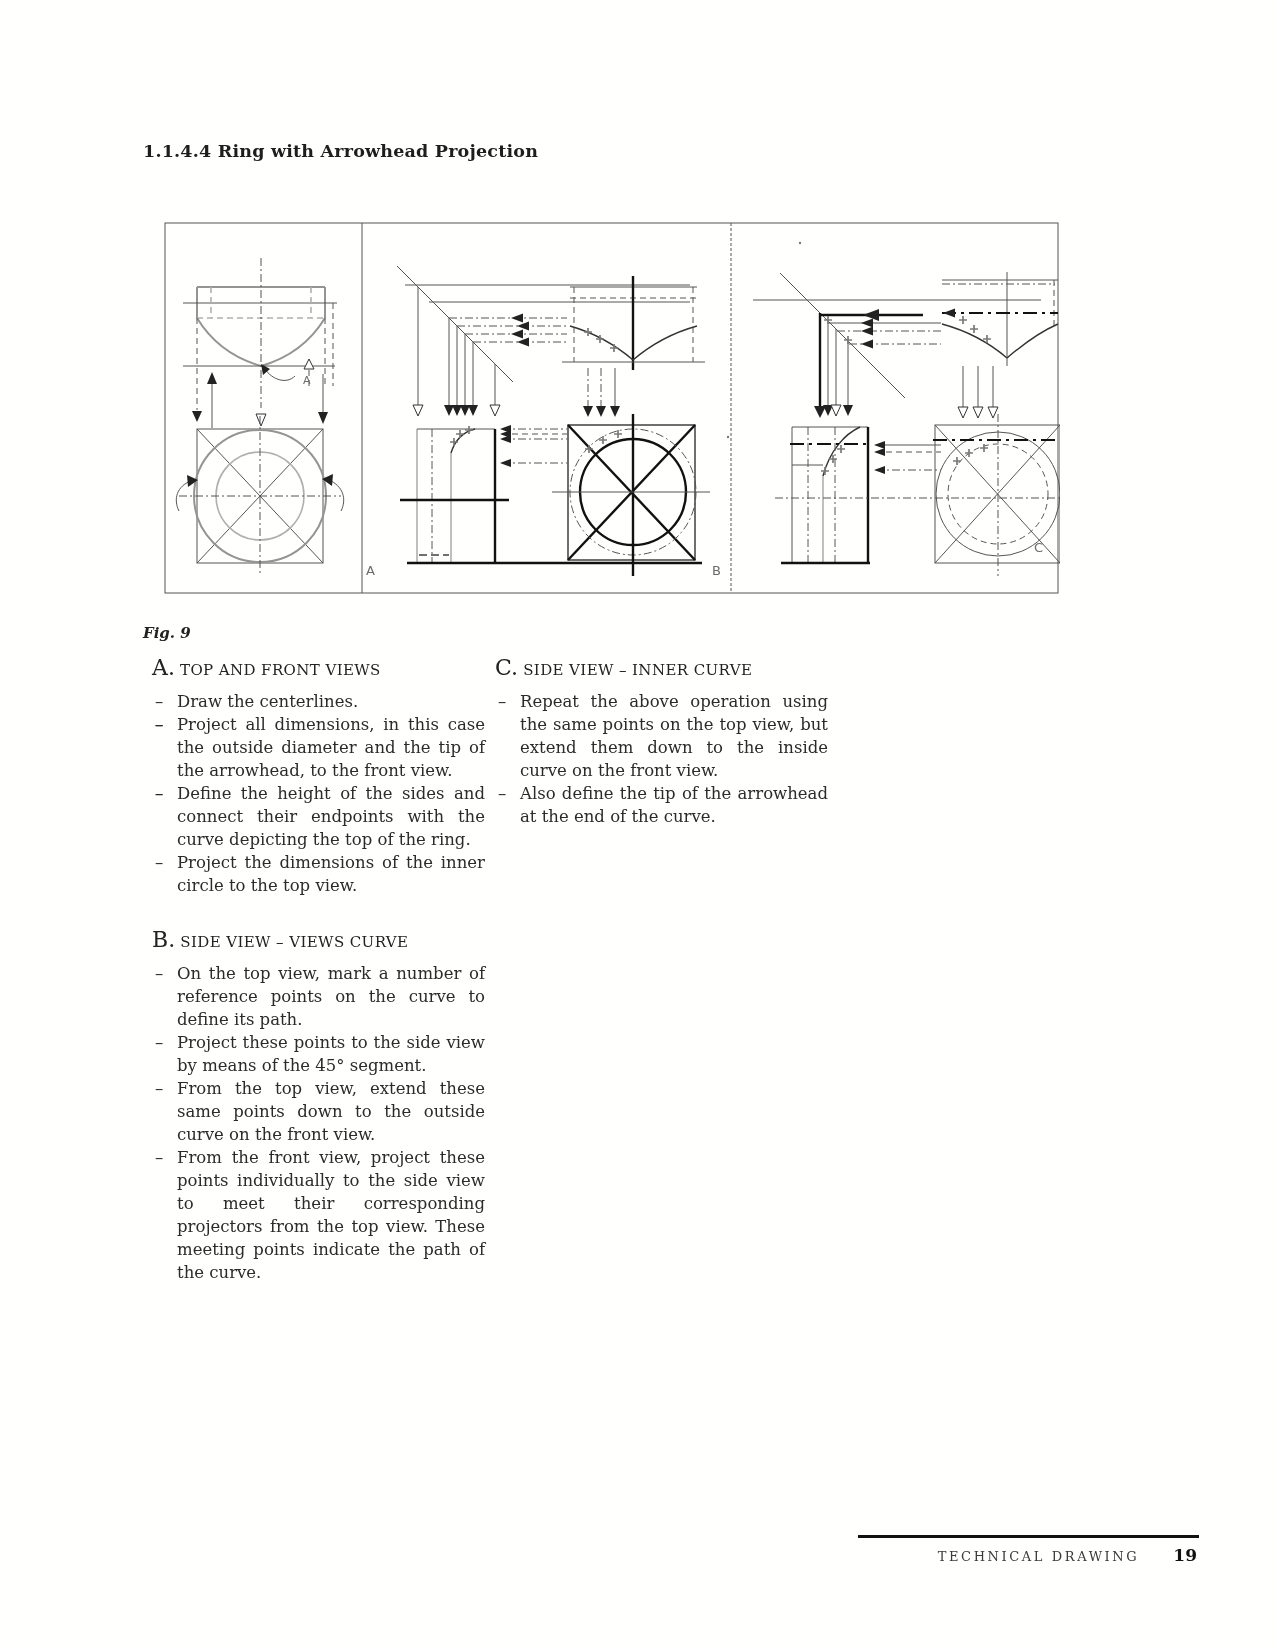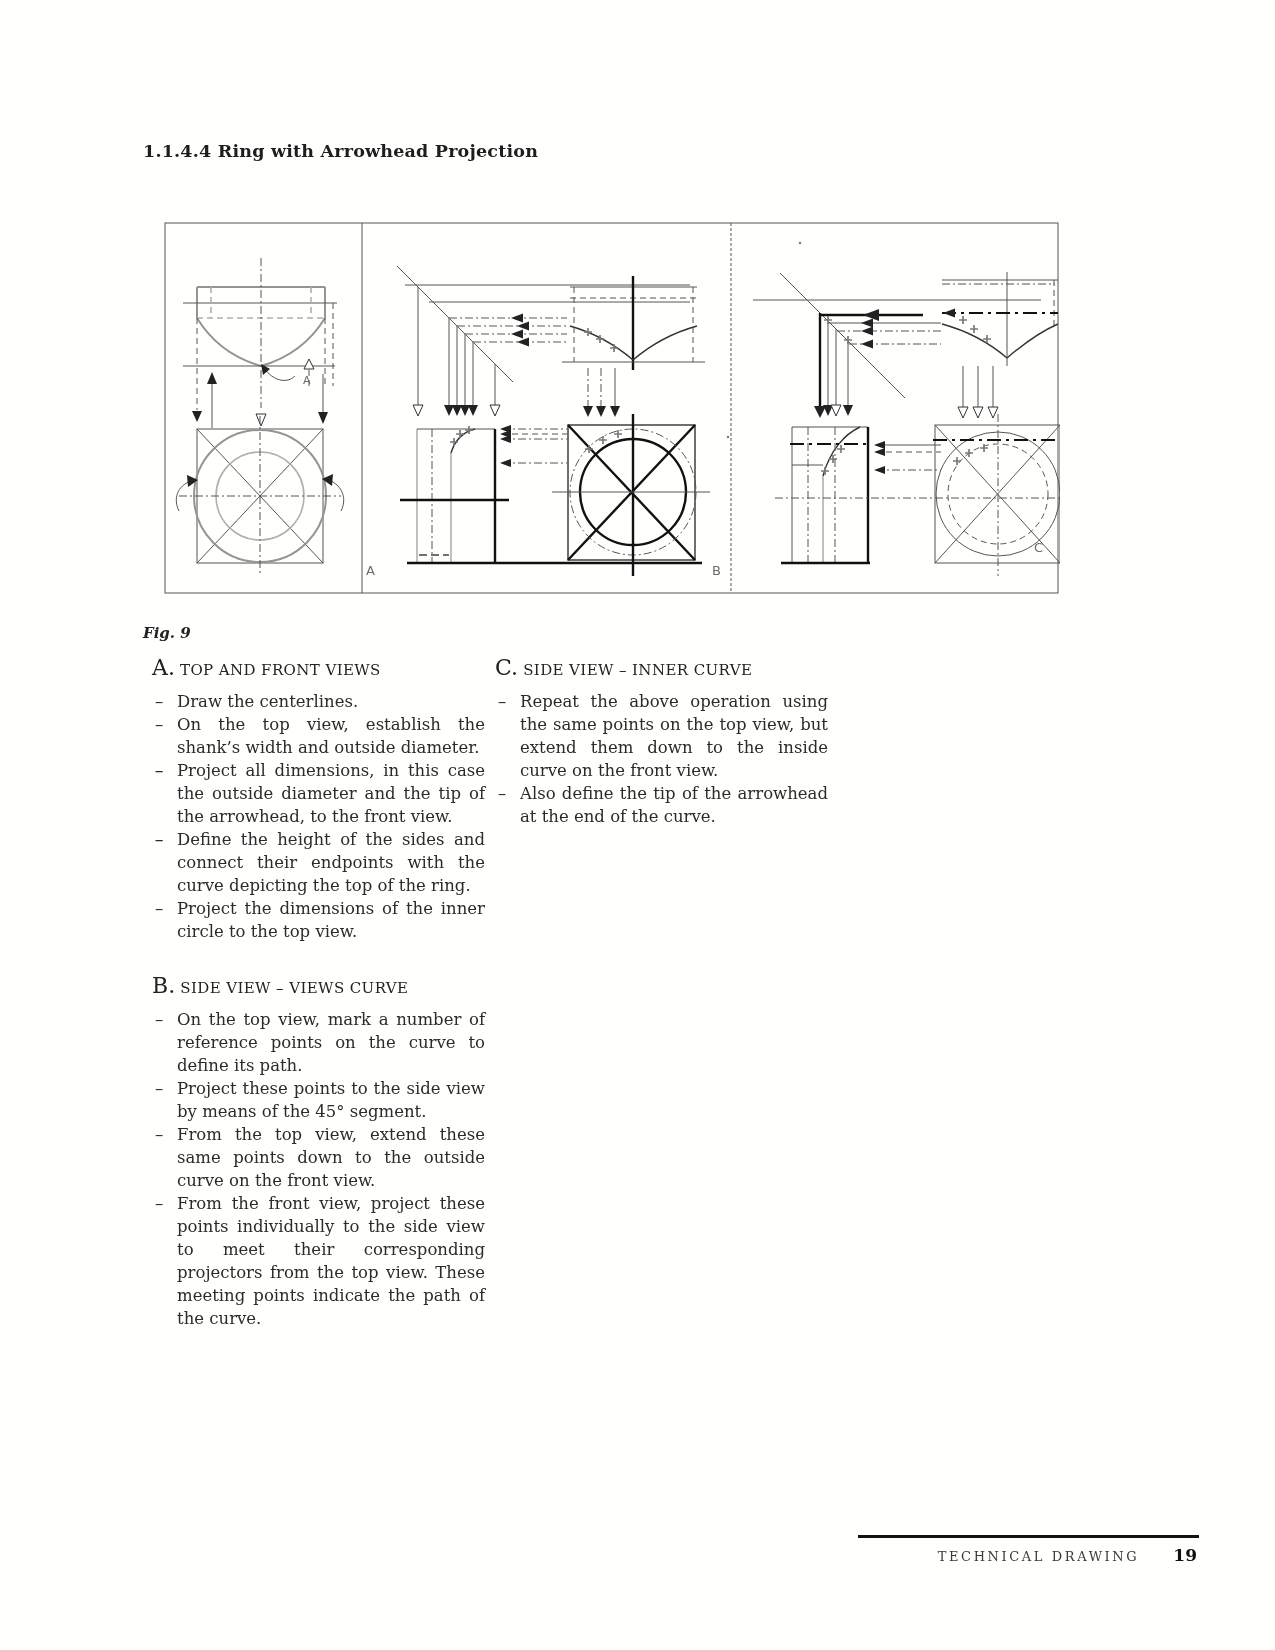--- a/index.html
+++ b/index.html
@@ -289,21 +289,21 @@
 
   <div class="fig-caption">Fig. 9</div>
 
   <div class="col col-left">
     <div class="sec-head first">
       <span class="sec-letter">A.</span>
       <span class="sec-caps">TOP AND FRONT VIEWS</span>
     </div>
     <ul class="instructions">
       <li><span class="dash">–</span><span>Draw the centerlines.</span></li>
-      <li><span class="dash">–</span><span>On the top view, establish the shank’s width and outside diameter.</span></li>
+      <li><span class="dash">–</span></li>
       <li><span class="dash">–</span></li>
       <li><span class="dash">–</span><span>Project all dimensions, in this case the outside diameter and the tip of the arrowhead, to the front view.</span></li>
       <li><span class="dash">–</span></li>
       <li><span class="dash">–</span><span>Define the height of the sides and connect their endpoints with the curve depicting the top of the ring.</span></li>
       <li><span class="dash">–</span><span>Project the dimensions of the inner circle to the top view.</span></li>
     </ul>
     <div class="sec-head">
       <span class="sec-letter">B.</span>
       <span class="sec-caps">SIDE VIEW – VIEWS CURVE</span>
     </div>

